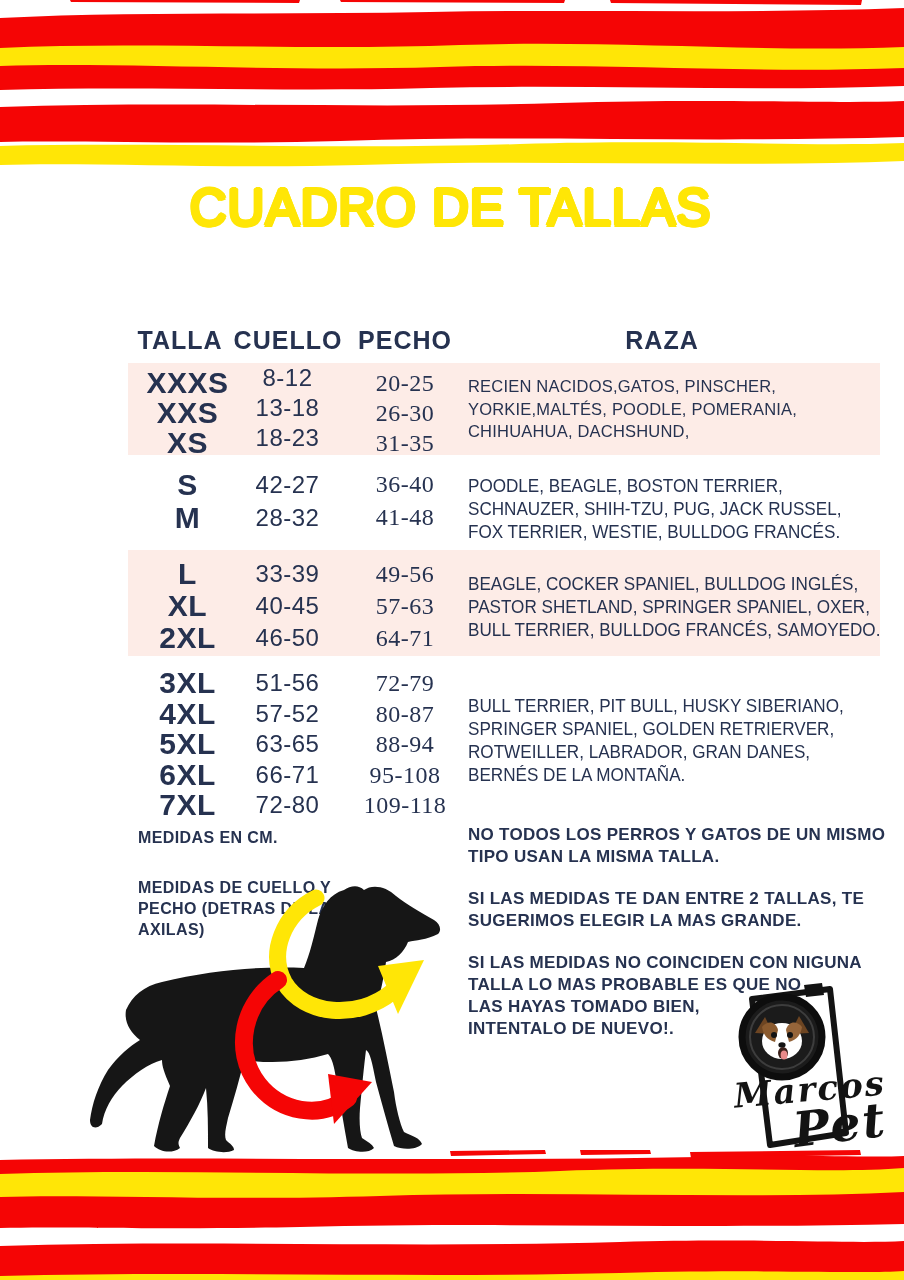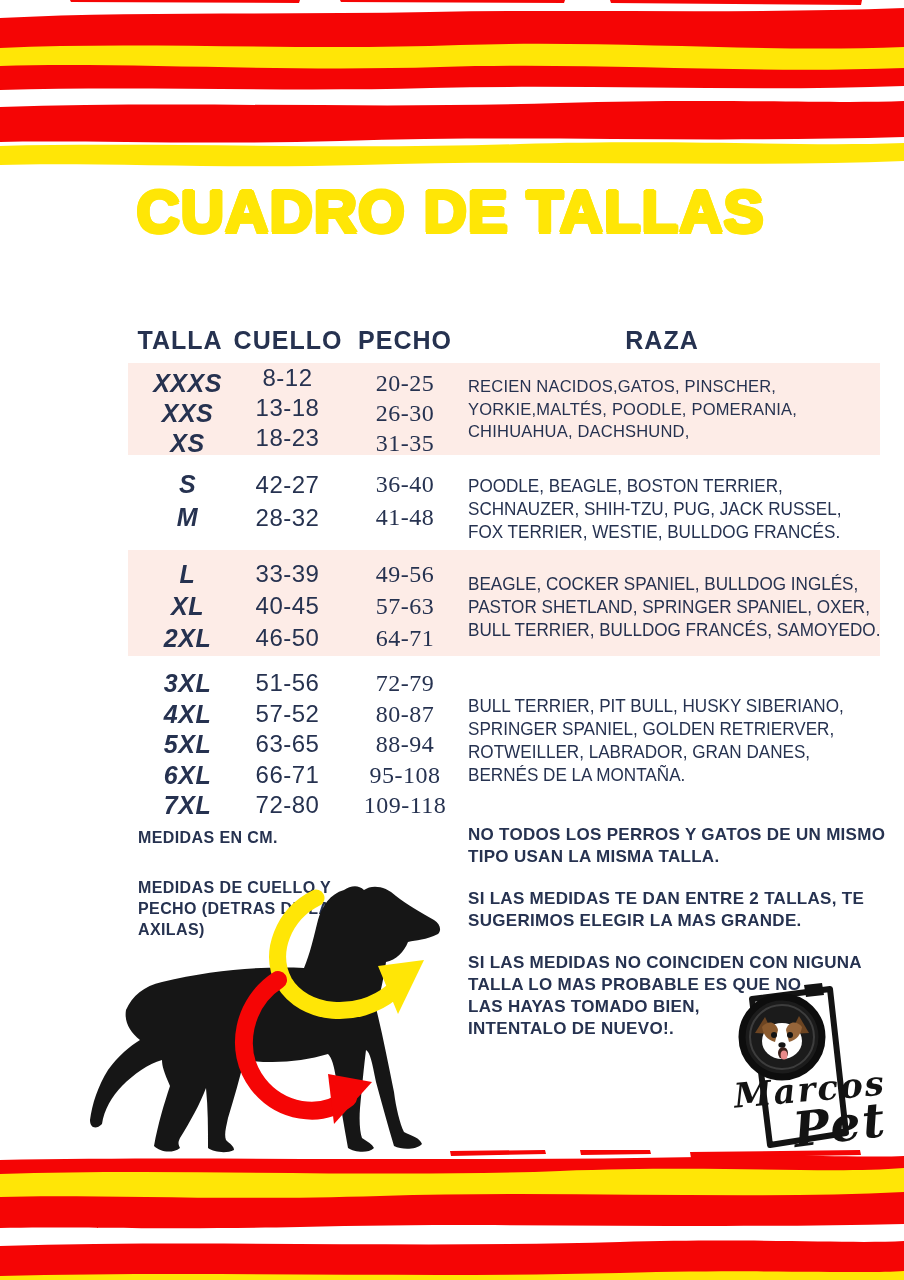--- a/index.html
+++ b/index.html
@@ -8,37 +8,37 @@
   html,body{margin:0;padding:0;background:#e8e8e8;}
   .page{
     position:relative;width:904px;height:1280px;margin:0 auto;background:#ffffff;
     overflow:hidden;font-family:"Liberation Sans",sans-serif;color:var(--navy);
   }
   .abs{position:absolute;}
   svg{display:block;}
   
   .title{
     position:absolute;top:182px;left:0;right:3px;text-align:center;
-    font-size:60px;font-weight:bold;line-height:1;letter-spacing:1px;white-space:nowrap;
+    font-size:51px;font-weight:normal;line-height:1;letter-spacing:1px;white-space:nowrap;
     color:var(--yellow);
     text-shadow:2px 0 currentColor,-2px 0 currentColor,0 2px currentColor,0 -2px currentColor,
                 1.5px 1.5px currentColor,-1.5px -1.5px currentColor,1.5px -1.5px currentColor,-1.5px 1.5px currentColor;
   }
   
   .hdr{
     position:absolute;top:326px;transform:translateX(-50%);
     font-size:25px;font-weight:bold;letter-spacing:1px;white-space:nowrap;
   }
   .group{position:absolute;left:0;width:904px;}
   .group .bg{position:absolute;top:0;bottom:0;left:128px;width:752px;background:var(--pink);}
   .col{position:absolute;top:0;text-align:center;}
   .c-talla{left:125px;width:125px;}
   .c-cuello{left:230px;width:115px;}
   .c-pecho{left:345px;width:120px;font-family:Liberation Serif, serif;}
-  .sizes{font-weight:bold;font-size:25px;letter-spacing:0.5px;font-style:italic;}
+  .sizes{font-weight:bold;font-size:30px;letter-spacing:0.5px;}
   .nums{font-size:24px;font-weight:500;letter-spacing:0.5px;}
   .raza{
     position:absolute;left:468px;width:415px;
     font-size:16.5px;line-height:22.5px;font-weight:500;letter-spacing:0.2px;white-space:pre-line;
   }
   .raza.cond{
     font-size:19px;line-height:23px;letter-spacing:0;width:465px;
     transform:scaleX(0.9);transform-origin:0 0;
   }
   

